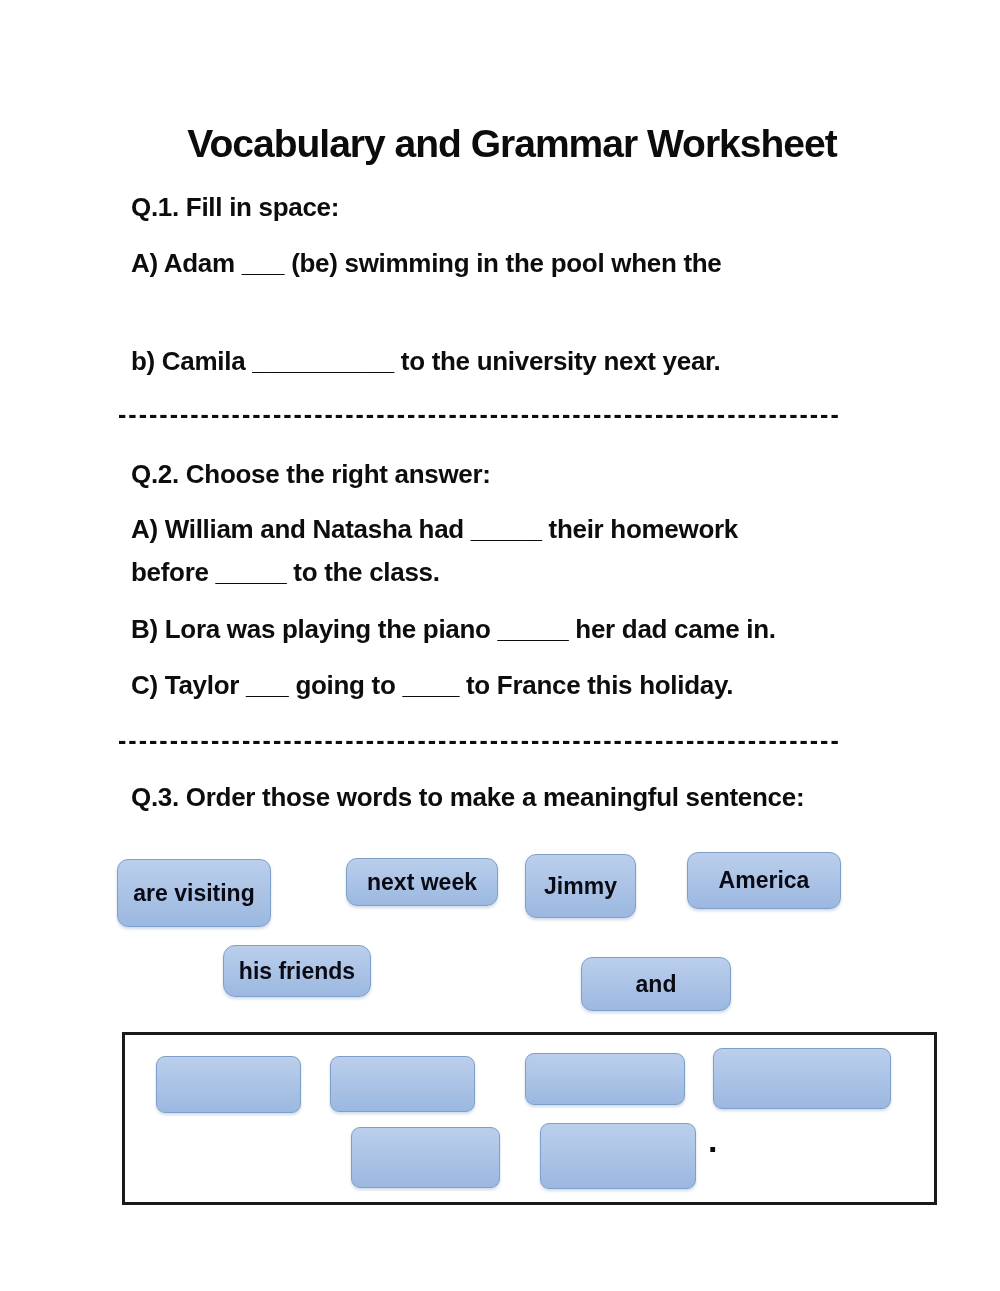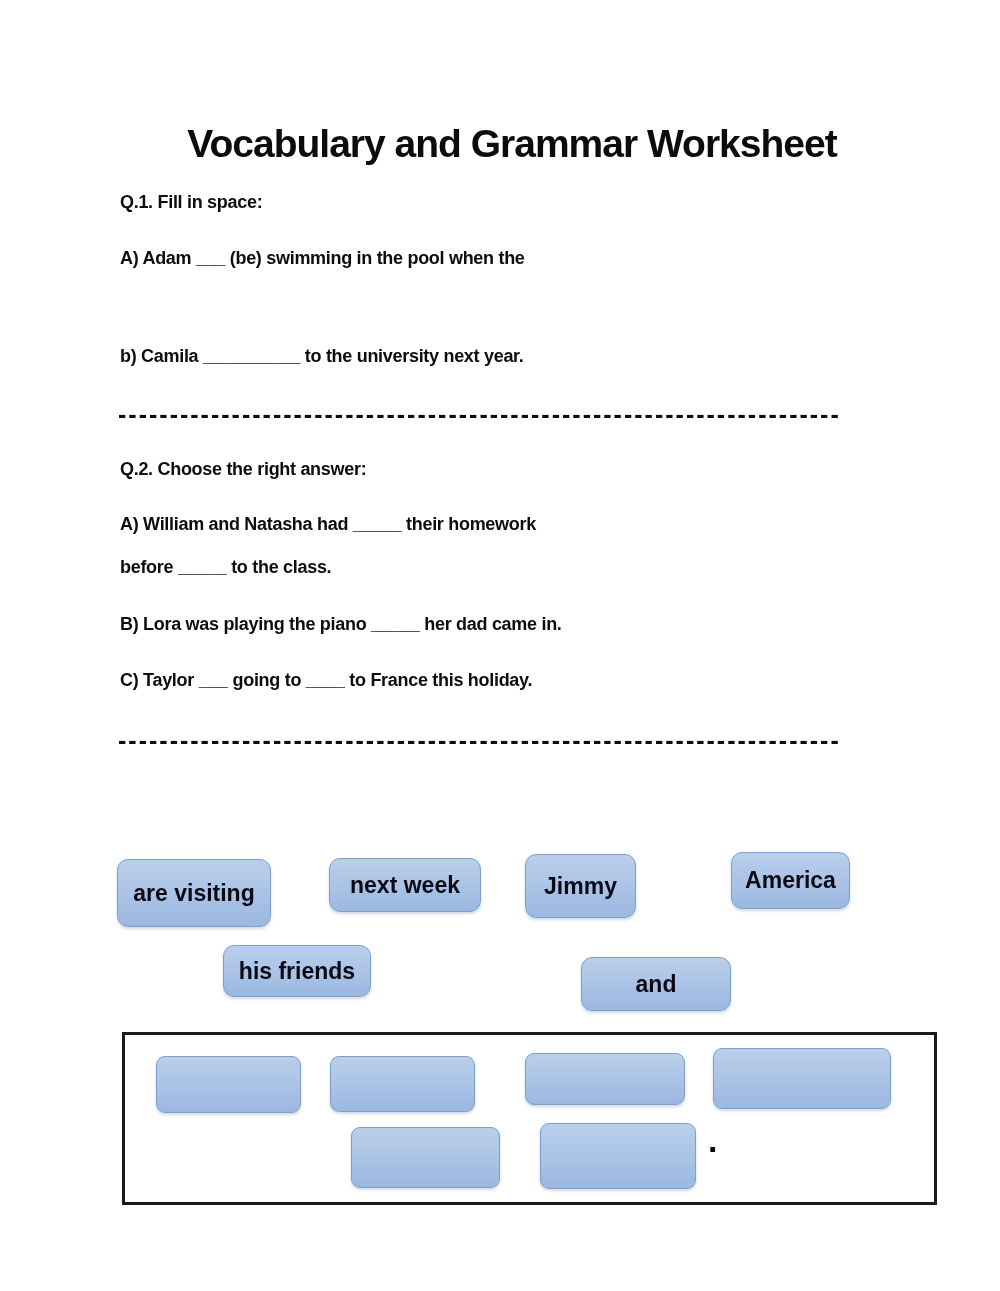--- a/index.html
+++ b/index.html
@@ -18,22 +18,22 @@
     top: 122px; left: 0; width: 1000px;
     text-align: center;
     font-size: 39px;
     font-weight: bold;
     letter-spacing: -1px;
     color: #0c0c0c;
     white-space: nowrap;
     padding-left: 24px;
   }
   .bodyline {
-    left: 120px;
-    font-size: 18px;
+    left: 131px;
+    font-size: 26px;
     font-weight: bold;
     letter-spacing: -0.3px;
     color: #0d0d0d;
     white-space: nowrap;
   }
   .divider {
     left: 118px;
     font-size: 25px;
     font-weight: bold;
     letter-spacing: 2px;
@@ -70,24 +70,24 @@
   .slot-5 { left: 226px; top: 92px; width: 149px; height: 61px; }
   .slot-6 { left: 415px; top: 88px; width: 156px; height: 66px; }
   .sentence-period {
     position: absolute;
     left: 583px; top: 86px;
     font-size: 34px;
     font-weight: bold;
     color: #0a0a0a;
   }
   .chip-are-visiting { left: 117px; top: 859px; width: 154px; height: 68px; }
-  .chip-next-week   { left: 329px; top: 858px; width: 152px; height: 54px; }
+  .chip-next-week   { left: 346px; top: 858px; width: 152px; height: 48px; }
   .chip-jimmy       { left: 525px; top: 854px; width: 111px; height: 64px; }
-  .chip-america     { left: 687px; top: 852px; width: 119px; height: 57px; margin-left: 44px; }
-  .chip-his-friends { left: 223px; top: 945px; width: 148px; height: 52px; }
+  .chip-america     { left: 687px; top: 852px; width: 154px; height: 57px; }
+  .chip-his-friends { left: 223px; top: 945px; width: 148px; height: 52px; border-radius: 12px; }
   .chip-and         { left: 581px; top: 941px; width: 150px; height: 54px; margin-top: 16px; }
 </style>
 </head>
 <body>
 
 <div class="page">
 
   <div class="abs title">Vocabulary and Grammar Worksheet</div>
 
   <div class="abs bodyline" style="top:192px">Q.1. Fill in space:</div>
@@ -97,20 +97,21 @@
   <div class="abs divider" style="top:400px">----------------------------------------------------------------------</div>
 
   <div class="abs bodyline" style="top:459px">Q.2. Choose the right answer:</div>
   <div class="abs bodyline" style="top:514px">A) William and Natasha had _____ their homework</div>
   <div class="abs bodyline" style="top:557px">before _____ to the class.</div>
   <div class="abs bodyline" style="top:614px">B) Lora was playing the piano _____ her dad came in.</div>
   <div class="abs bodyline" style="top:670px">C) Taylor ___ going to ____ to France this holiday.</div>
 
   <div class="abs divider" style="top:726px">----------------------------------------------------------------------</div>
 
+  <div class="abs bodyline" style="top:782px">Q.3. Order those words to make a meaningful sentence:</div>
 
   <div class="abs chip chip-are-visiting">are visiting</div>
   <div class="abs chip chip-next-week">next week</div>
   <div class="abs chip chip-jimmy">Jimmy</div>
   <div class="abs chip chip-america">America</div>
   <div class="abs chip chip-his-friends">his friends</div>
   <div class="abs chip chip-and">and</div>
 
   <div class="abs answer-box">
     <div class="slot slot-1"></div>

